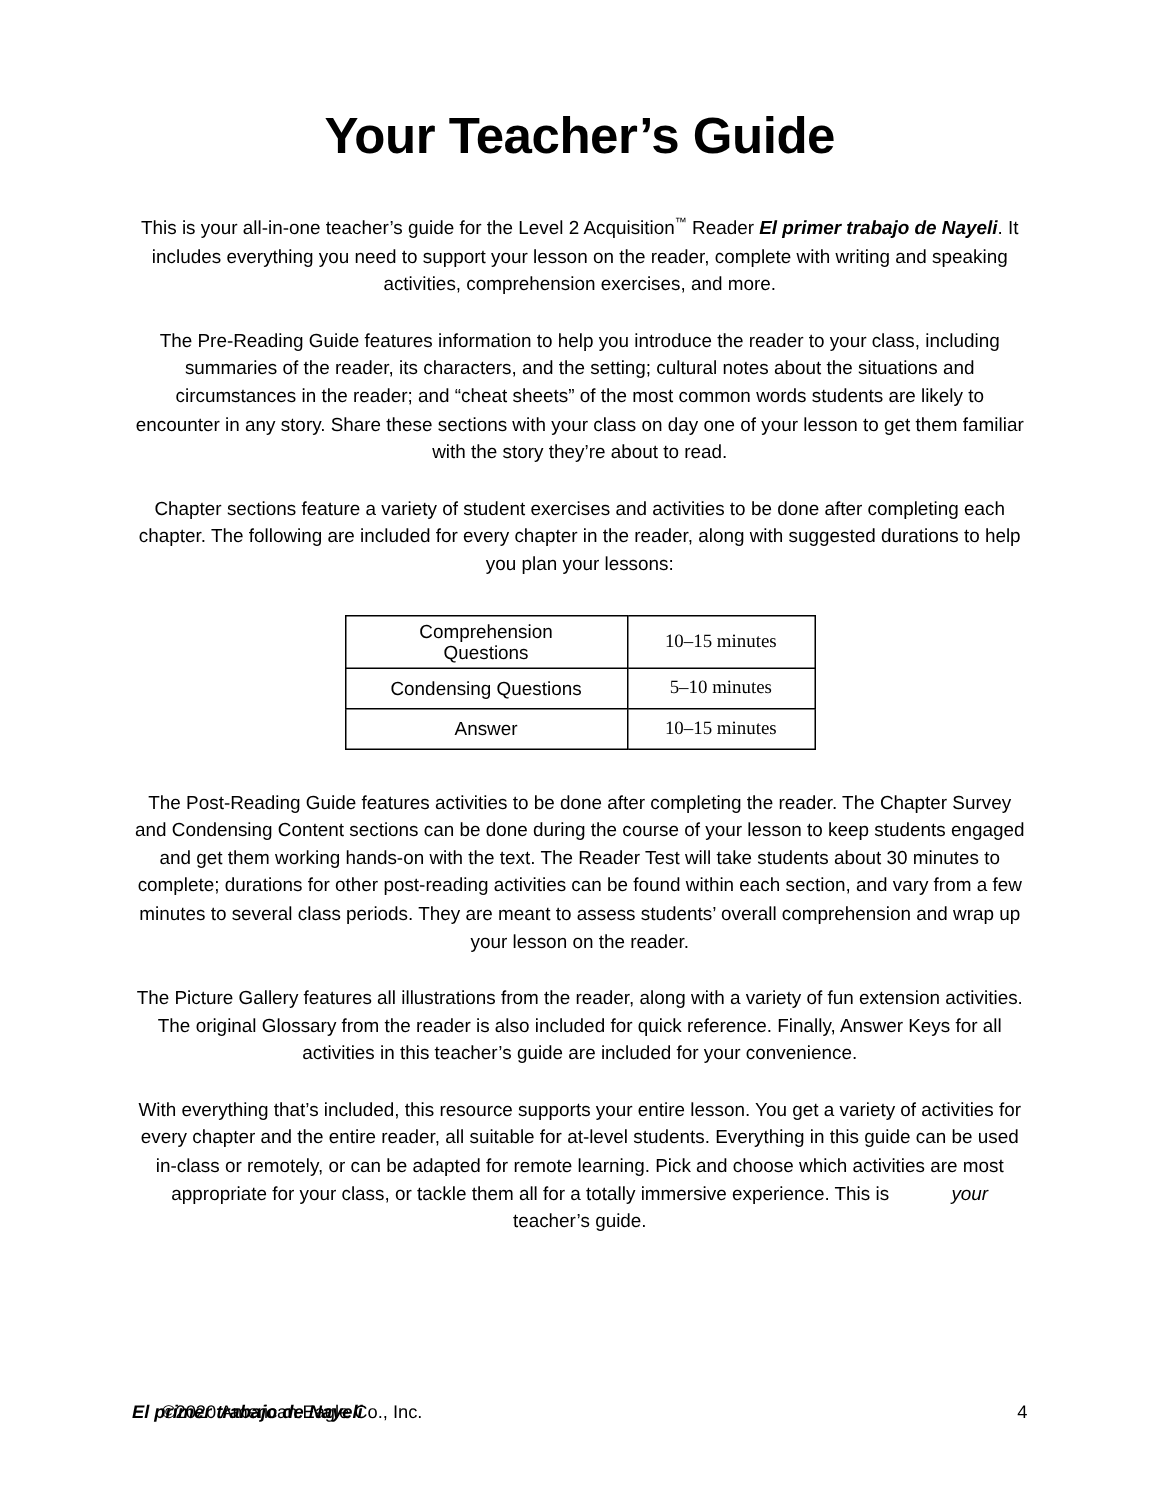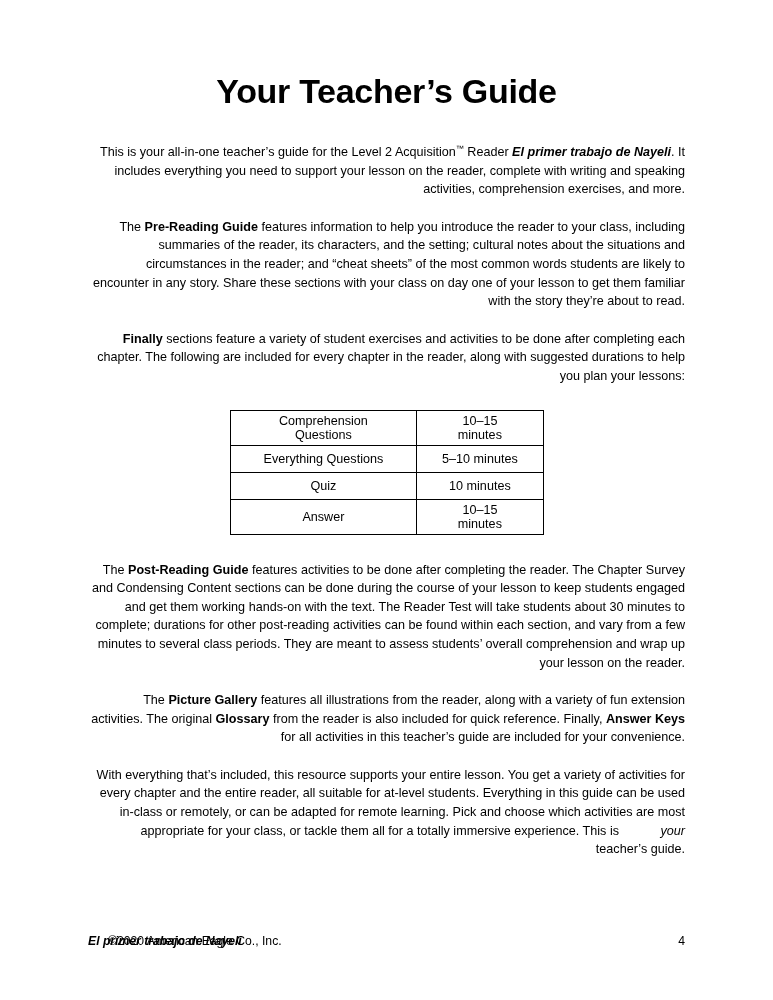--- a/index.html
+++ b/index.html
@@ -32,45 +32,45 @@
     padding-top: 72px;
     padding-bottom: 10px;
   }
   .body-col {
     margin-top: 22px;
   }
   p.para {
     font-size: 12.6px;
     line-height: 18.6px;
     margin: 0 0 19px 0;
-    text-align: right;
+    text-align: center;
   }
   p.para:last-child { margin-bottom: 0; }
-  .b { font-weight: bold; }
+  .b { font-weight: normal; }
   .i { font-style: italic; margin-left: 38px; }
   .bi { font-weight: bold; font-style: italic; }
   sup.tm {
     font-size: 8px;
     vertical-align: super;
     line-height: 0;
   }
   table.sched {
     border-collapse: collapse;
     margin: 24px auto 26px auto;
     width: 314px;
   }
   table.sched td {
     border: 1px solid #000000;
     font-size: 12.6px;
     padding: 3px 23px;
     text-align: center;
     height: 20px;
   }
   table.sched td.label { width: 196px; }
-  table.sched td.dur { width: 118px; }
+  table.sched td.dur { width: 118px; font-family: Liberation Serif, serif; }
   .footer {
     position: absolute;
     left: 88px;
     right: 88px;
     bottom: 48px;
     font-size: 12.2px;
   }
   .footer-inner {
     position: relative;
     height: 18px;
@@ -101,35 +101,31 @@
 <div class="page">
 
   <h1 class="doc-title">Your Teacher’s Guide</h1>
 
   <div class="body-col">
 
     <p class="para"><span>This is your all-in-one teacher’s guide for the Level 2 Acquisition</span><sup class="tm">™</sup><span> Reader </span><span class="bi">El primer trabajo de Nayeli</span><span>. It includes everything you need to support your lesson on the reader, complete with writing and speaking activities, comprehension exercises, and more.</span></p>
 
     <p class="para"><span>The </span><span class="b">Pre-Reading Guide</span><span> features information to help you introduce the reader to your class, including summaries of the reader, its characters, and the setting; cultural notes about the situations and circumstances in the reader; and “cheat sheets” of the most common words students are likely to encounter in any story. Share these sections with your class on day one of your lesson to get them familiar with the story they’re about to read.</span></p>
 
-    <p class="para"><span class="b">Finally</span><span> sections feature a variety of student exercises and activities to be done after completing each chapter. The following are included for every chapter in the reader, along with suggested durations to help you plan your lessons:</span></p>
+    <p class="para"><span class="b">Chapter</span><span> sections feature a variety of student exercises and activities to be done after completing each chapter. The following are included for every chapter in the reader, along with suggested durations to help you plan your lessons:</span></p>
 
     <table class="sched">
       <tbody>
         <tr>
           <td class="label">Comprehension Questions</td>
           <td class="dur">10–15 minutes</td>
         </tr>
         <tr>
-          <td class="label">Everything Questions</td>
+          <td class="label">Condensing Questions</td>
           <td class="dur">5–10 minutes</td>
-        </tr>
-        <tr>
-          <td class="label">Quiz</td>
-          <td class="dur">10 minutes</td>
         </tr>
         <tr>
           <td class="label">Answer</td>
           <td class="dur">10–15 minutes</td>
         </tr>
       </tbody>
     </table>
 
     <p class="para"><span>The </span><span class="b">Post-Reading Guide</span><span> features activities to be done after completing the reader. The Chapter Survey and Condensing Content sections can be done during the course of your lesson to keep students engaged and get them working hands-on with the text. The Reader Test will take students about 30 minutes to complete; durations for other post-reading activities can be found within each section, and vary from a few minutes to several class periods. They are meant to assess students’ overall comprehension and wrap up your lesson on the reader.</span></p>
 

